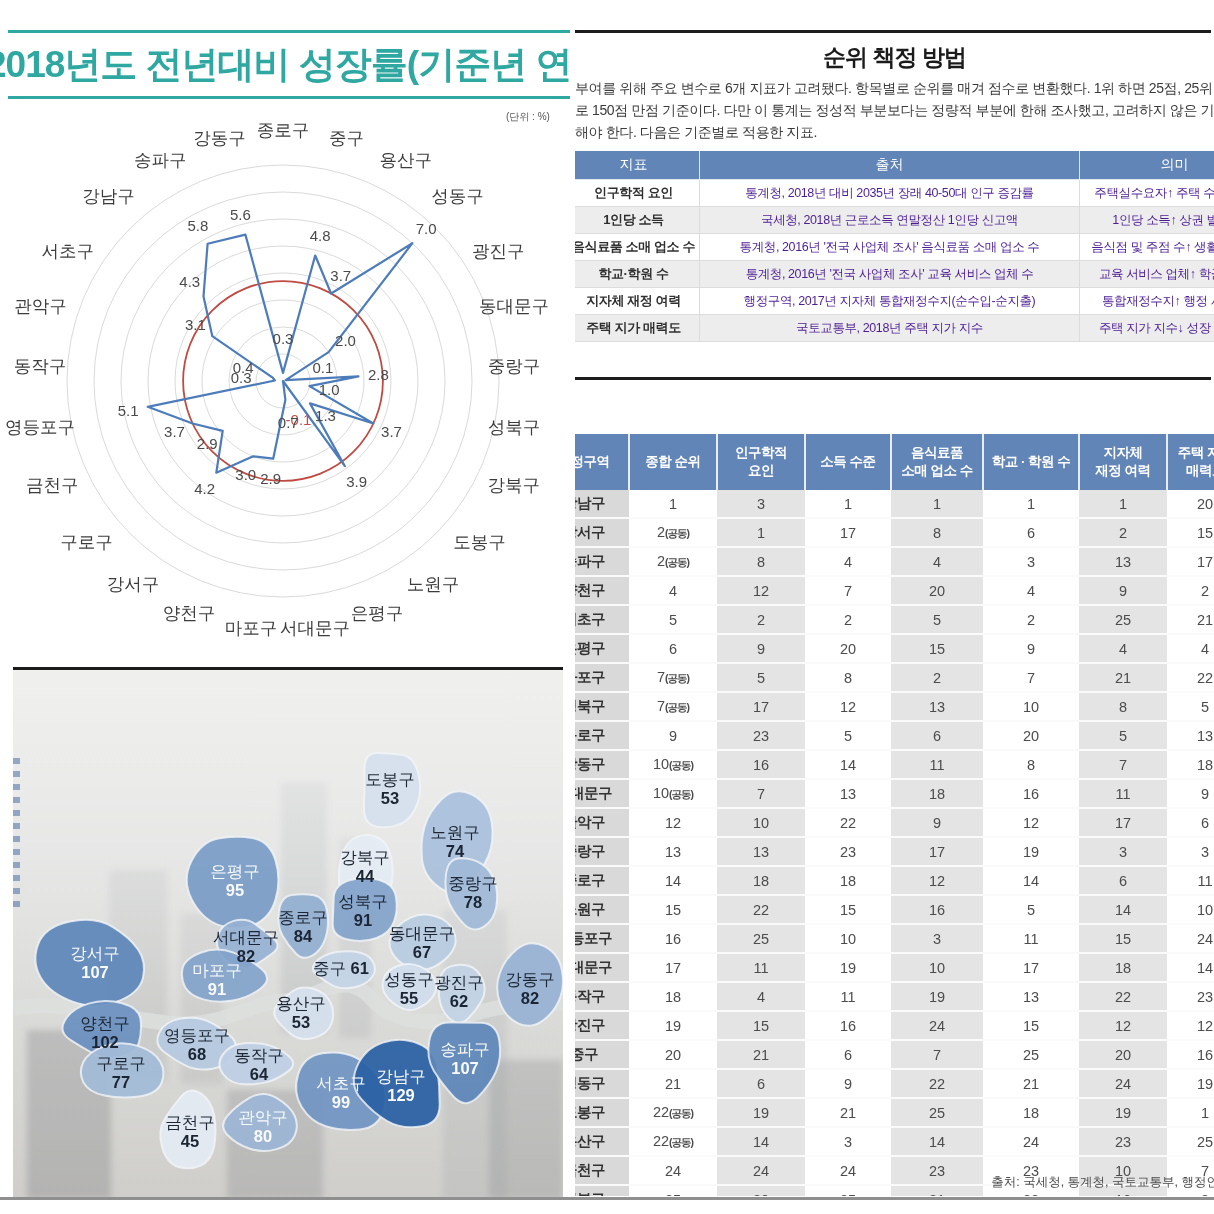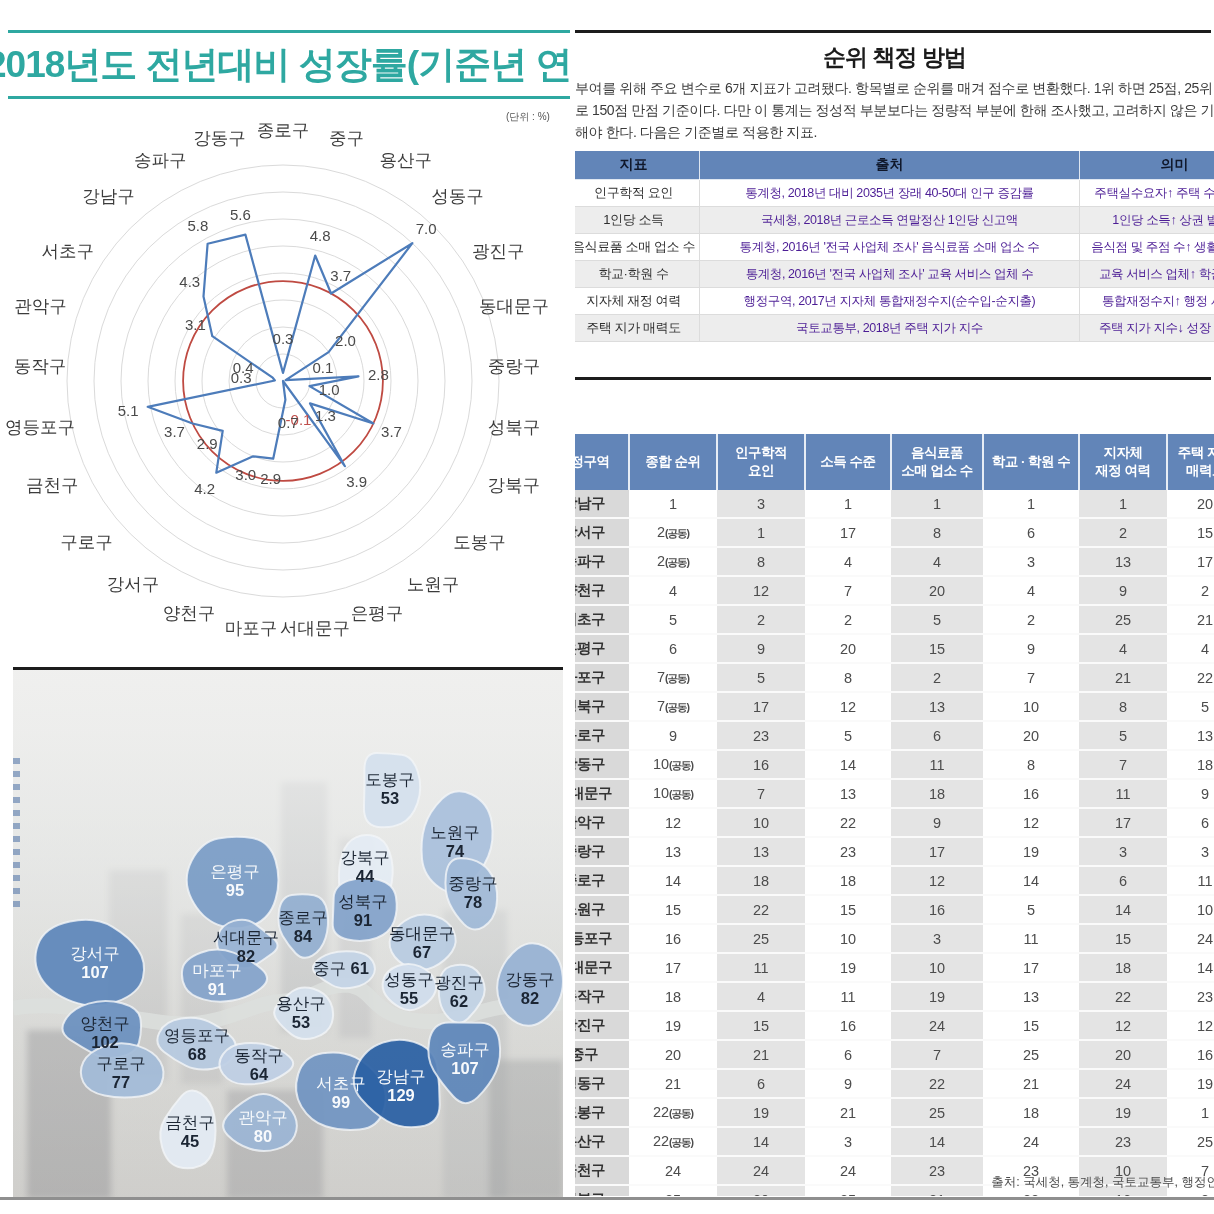--- a/index.html
+++ b/index.html
@@ -25,26 +25,26 @@
              font-weight:700;color:#1b1b1b;letter-spacing:-1px;}
   #map-svg{position:absolute;left:0;top:0;}
   
   #right-panel{position:absolute;left:575px;top:0;width:639px;height:1196px;background:#fff;overflow:hidden;}
   .black-rule{position:absolute;left:0;width:636px;height:3px;background:#1c1c1c;}
   .sec-title{position:absolute;left:0;width:100%;text-align:center;font-weight:700;color:#1b1b1b;
              font-size:23px;letter-spacing:-1px;}
   .para-line{position:absolute;left:0;white-space:nowrap;font-size:14px;color:#3a3a3a;letter-spacing:-0.4px;}
   
   #method-table{position:absolute;left:-8px;top:150px;border-collapse:collapse;table-layout:fixed;width:702px;}
-  #method-table th{background:#6285b8;color:#0f172a;font-size:14px;font-weight:700;height:26px;
+  #method-table th{background:#6285b8;color:#ffffff;font-size:14px;font-weight:400;height:26px;
                    border:1px solid rgba(255,255,255,.8);}
   #method-table td{border:1px solid #dcdcdc;font-size:12.5px;color:#4c1d95;text-align:center;
                    height:26px;padding:0 4px;letter-spacing:-0.4px;white-space:nowrap;}
   #method-table tr.even{background:#ededed;}
-  #method-table td.t1-label{font-weight:400;color:#2e2e2e;font-size:13px;}
+  #method-table td.t1-label{font-weight:700;color:#2e2e2e;font-size:13px;}
   
   #ranking-table{position:absolute;left:-36px;top:434px;border-collapse:collapse;table-layout:fixed;width:704px;}
   #ranking-table th{background:#6285b8;color:#fff;font-size:13.5px;font-weight:700;height:56px;
                     line-height:1.3;padding:0 2px;letter-spacing:-0.5px;}
   #ranking-table th + th{border-left:2px solid rgba(255,255,255,.85);}
   #ranking-table td{height:25px;border-bottom:2px solid #fafafa;text-align:center;
                     font-size:14.5px;color:#4c4c4c;}
   #ranking-table td.dist{font-weight:700;color:#333;font-size:14.5px;letter-spacing:-0.5px;}
   #ranking-table col.c-dist{background:#d9d9d9;}
   #ranking-table col.c-shade{background:#e4e4e4;}

